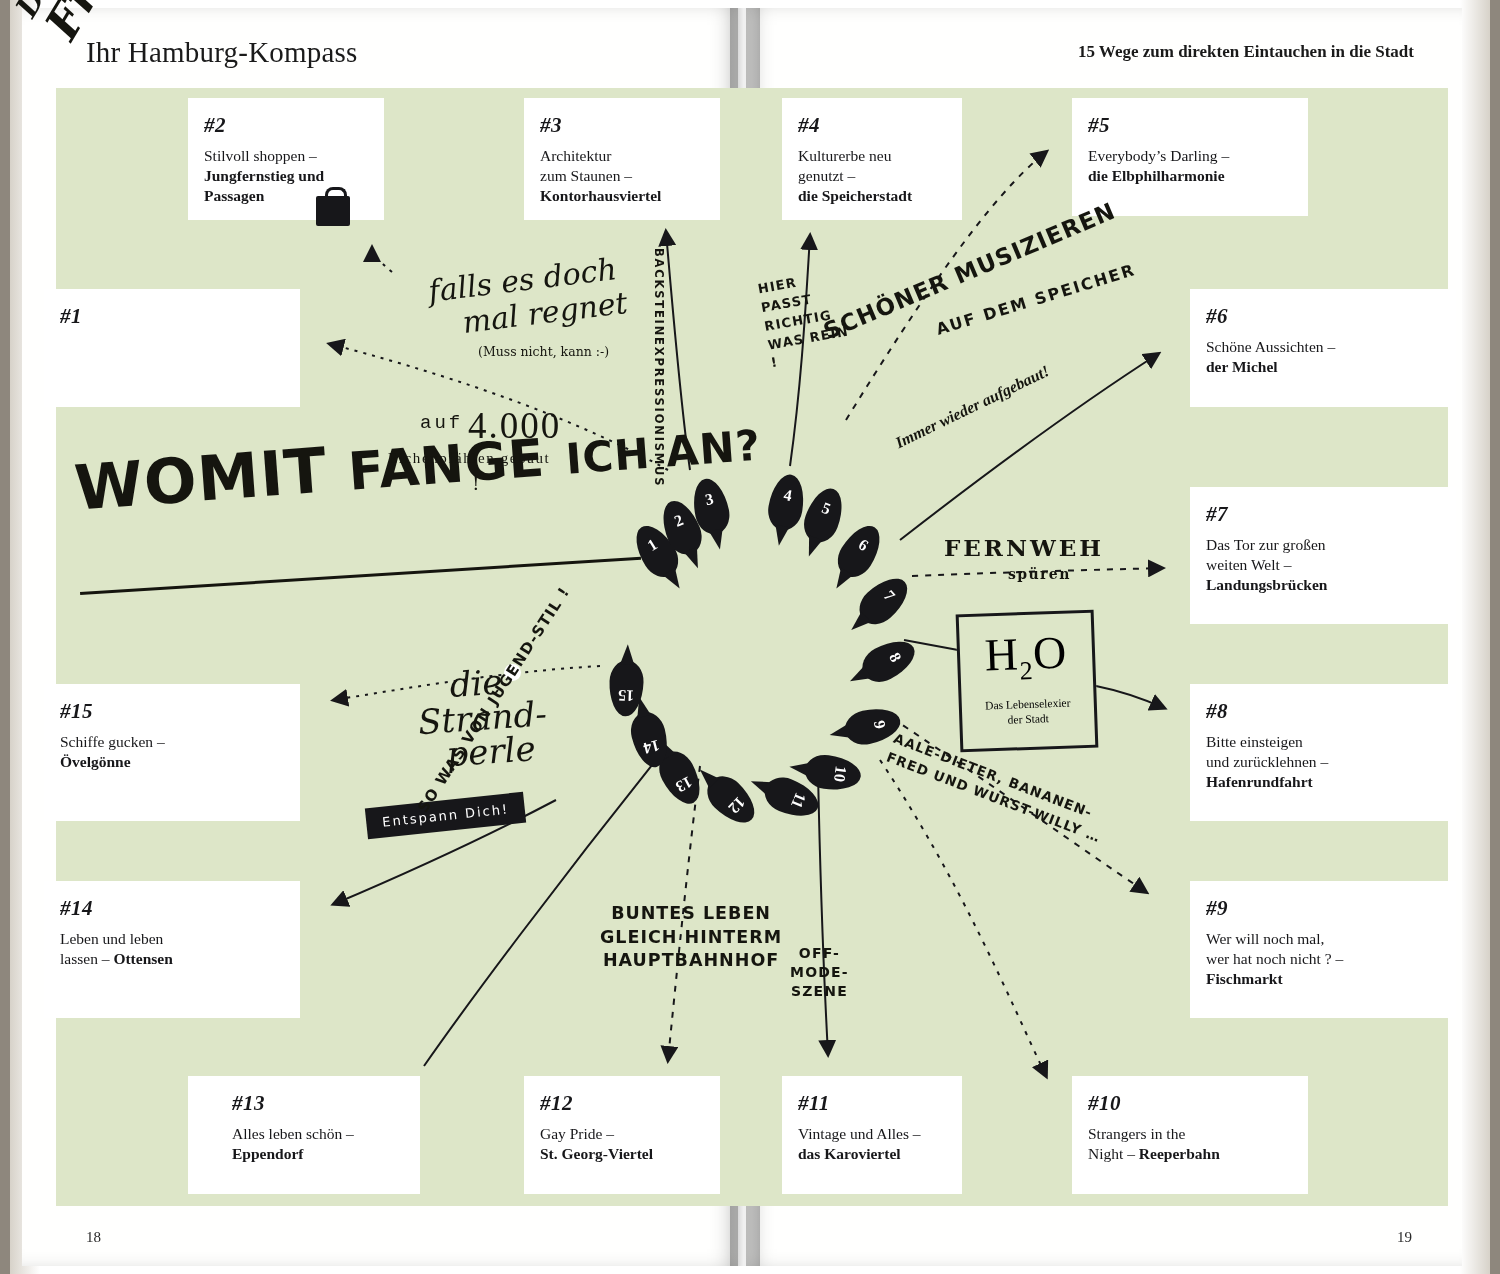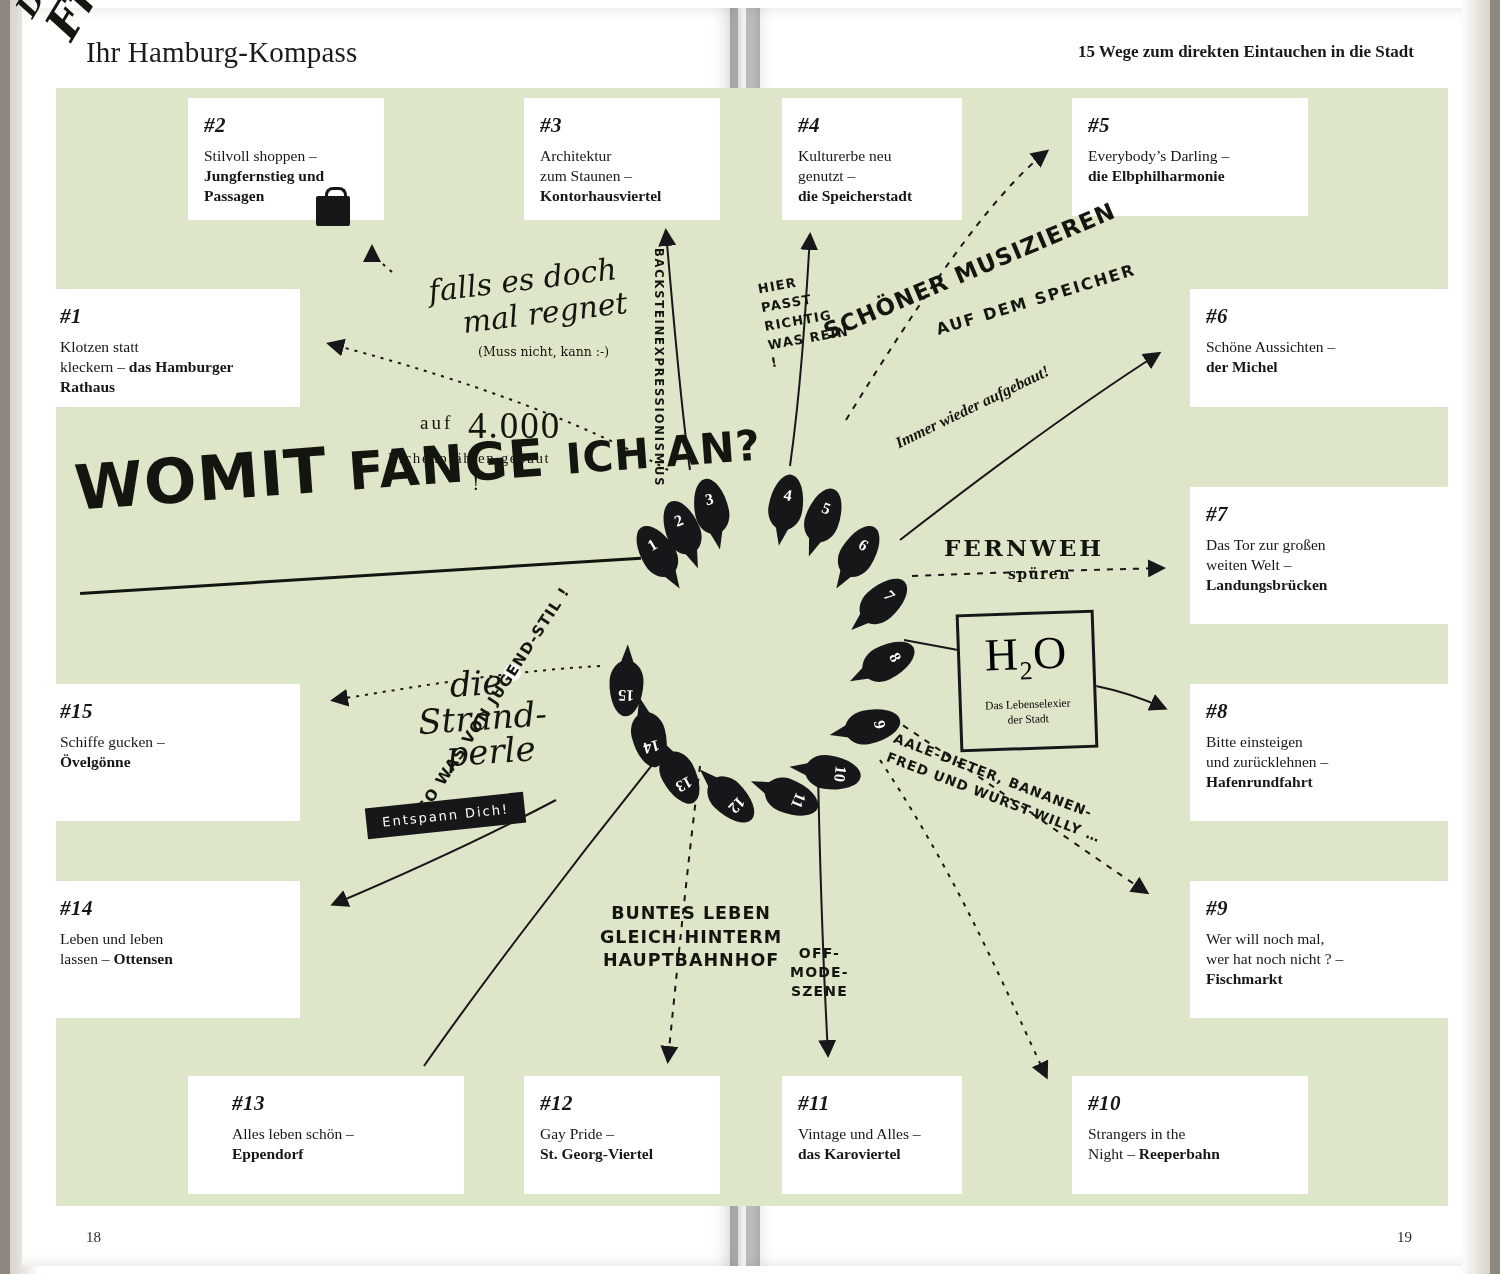--- a/index.html
+++ b/index.html
@@ -46,21 +46,21 @@
   #c3 {left:524px;top:98px;  width:196px; height:122px;}
   #c4 {left:782px;top:98px;  width:180px; height:122px;}
   #c5 {left:1072px;top:98px; width:236px; height:118px;}
   #c6 {left:1190px;top:289px;width:266px; height:118px;}
   #c7 {left:1190px;top:487px;width:266px; height:137px;}
   #c8 {left:1190px;top:684px;width:266px; height:137px;}
   #c9 {left:1190px;top:881px;width:266px; height:137px;}
   #c10{left:1072px;top:1076px;width:236px;height:118px;}
   #c11{left:782px; top:1076px;width:180px;height:118px;}
   #c12{left:524px; top:1076px;width:196px;height:118px;}
-  #c13{left:188px; top:1076px;width:276px;height:118px;padding-left:44px;}
+  #c13{left:188px; top:1076px;width:232px;height:118px;padding-left:44px;}
   #c14{left:44px;  top:881px; width:256px;height:137px;}
   #c15{left:44px;  top:684px; width:256px;height:137px;}
   
   #headline{
     position:absolute;left:72px;top:452px;width:640px;height:160px;
     font-family:"DejaVu Sans", sans-serif;font-weight:bold;color:#15150f;
     font-size:58px;letter-spacing:1px;
     transform:rotate(-4.2deg);transform-origin:left top;
     white-space:nowrap;
   }
@@ -85,21 +85,21 @@
   .pin span{
     position:absolute;left:0;top:12px;width:34px;text-align:center;
     color:#fff;font-family:"Liberation Serif",serif;font-size:16px;font-weight:bold;
   }
   #center-dot{position:absolute;left:504px;top:664px;width:17px;height:17px;background:#fff;border-radius:50%;}
   
   .script{position:absolute;font-family:"DejaVu Serif", serif;font-style:italic;color:#15150f;}
   .caps{position:absolute;font-family:"DejaVu Sans", sans-serif;font-weight:bold;color:#15150f;letter-spacing:1.4px;}
   #a-regnet{left:430px;top:262px;font-size:30px;width:210px;line-height:1.15;transform:rotate(-7deg);}
   #a-regnet-sub{left:478px;top:344px;font-size:12.5px;font-style:normal;}
-  #a-4000a{left:420px;top:412px;font-size:19px;letter-spacing:3px;font-style:normal;font-family:Liberation Serif, serif;}
+  #a-4000a{left:420px;top:412px;font-size:19px;letter-spacing:3px;font-style:normal;font-family:Liberation Mono, monospace;}
   #a-4000b{left:468px;top:404px;font-size:37px;letter-spacing:2px;font-style:normal;font-family:"Liberation Serif",serif;}
   #a-4000c{left:388px;top:450px;font-size:15px;letter-spacing:1.6px;font-style:normal;font-family:"Liberation Serif",serif;}
   #a-4000d{left:472px;top:472px;font-size:19px;font-style:normal;}
   #a-backstein{left:652px;top:248px;font-size:11.5px;letter-spacing:1.8px;
     writing-mode:vertical-rl;transform:rotate(0deg);height:190px;}
   #a-hierpasst{left:764px;top:272px;font-size:13px;line-height:1.45;letter-spacing:1.2px;width:92px;
     transform:rotate(-10deg);}
   #a-schoener{left:812px;top:258px;font-size:23px;letter-spacing:1.2px;transform:rotate(-23deg);white-space:nowrap;}
   #a-speicher{left:932px;top:290px;font-size:16px;letter-spacing:2px;transform:rotate(-17deg);white-space:nowrap;}
   #a-immer{left:888px;top:398px;font-size:16px;font-family:"Liberation Serif",serif;font-style:italic;font-weight:bold;
@@ -190,22 +190,20 @@
       <path d="M656,760 C560,880 470,1000 424,1066" stroke-width="2" marker-end="none"></path>
 
       <path d="M556,800 C480,840 400,876 334,904" stroke-width="2"></path>
 
       <path d="M600,666 C500,672 420,686 334,700" stroke-width="2" stroke-dasharray="3 6"></path>
     </g>
   </svg>
 
   <div class="card" id="c1">
     <span class="num">#1</span>
-    <span class="txt"><span>Klotzen statt</span><br>
-    <span>kleckern – </span><b>das Hamburger Rathaus</b></span>
   </div>
 
   <div class="card" id="c2">
     <span class="num">#2</span>
     <span class="txt"><span>Stilvoll shoppen –</span><br>
     <b>Jungfernstieg und Passagen</b></span>
   </div>
 
   <div class="card" id="c3">
     <span class="num">#3</span>

